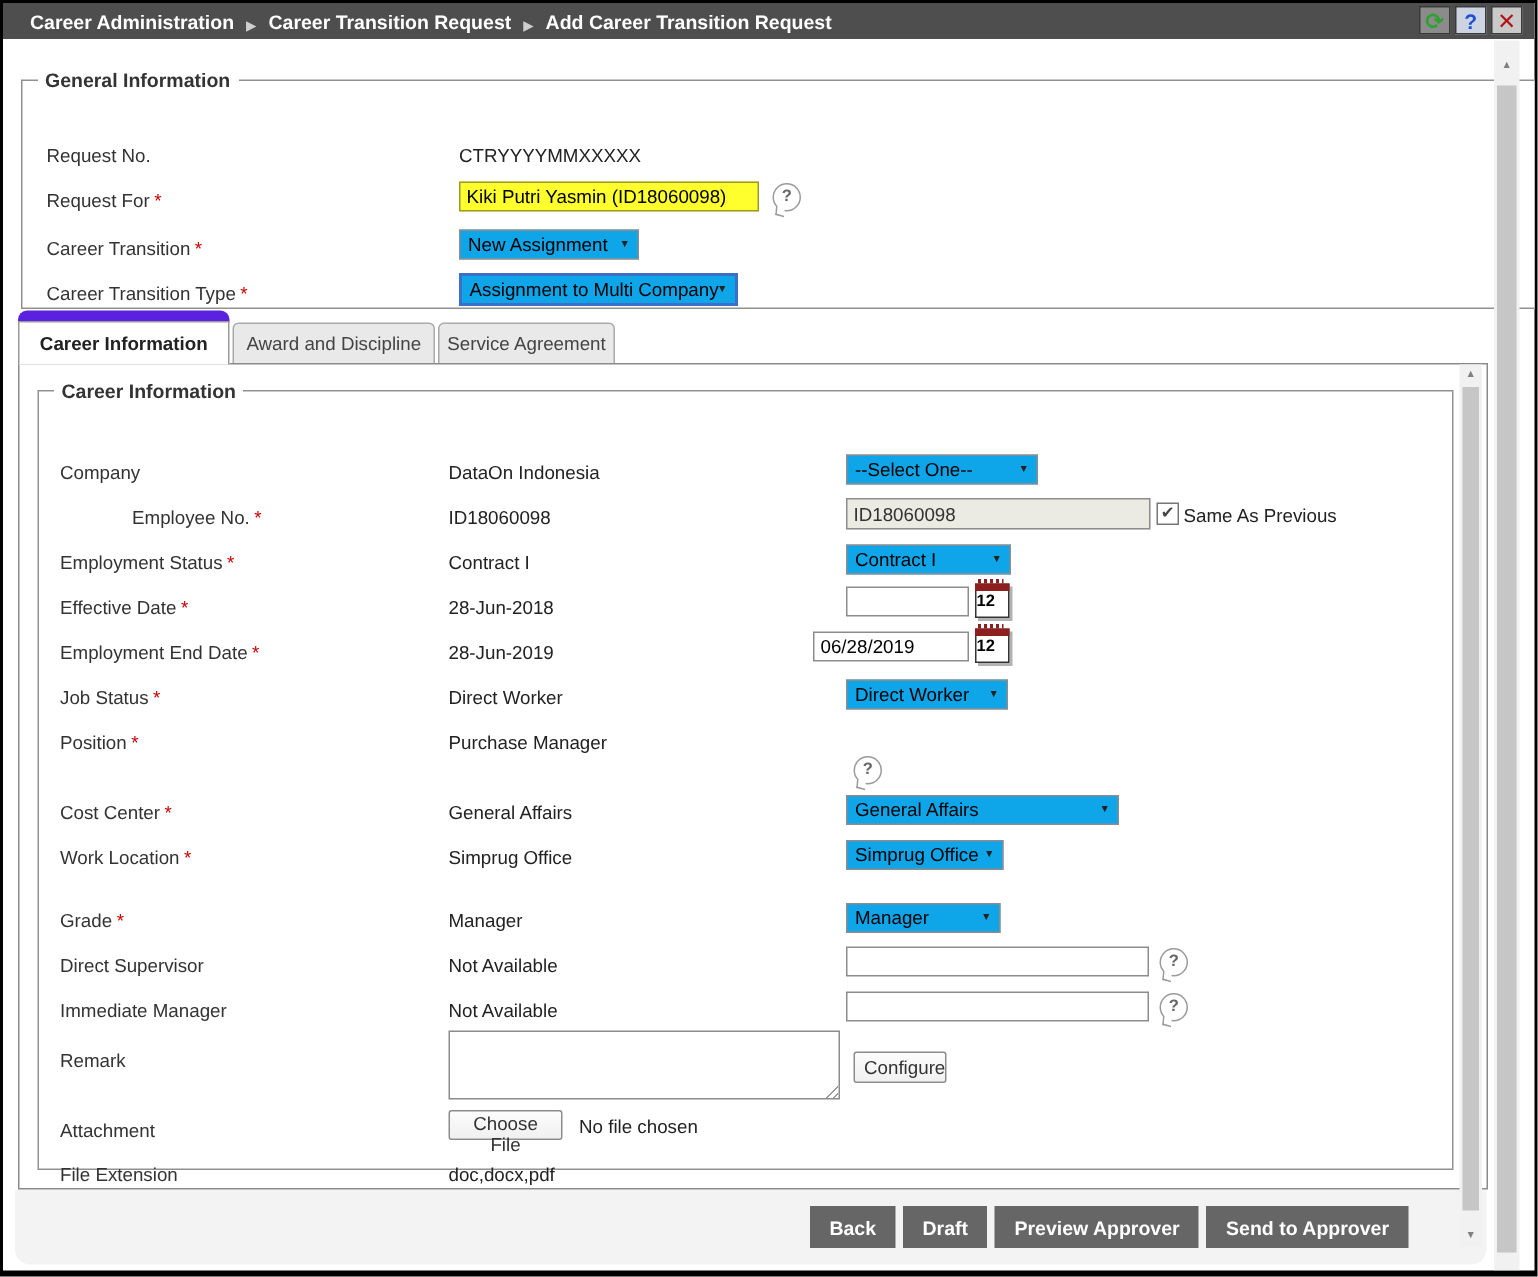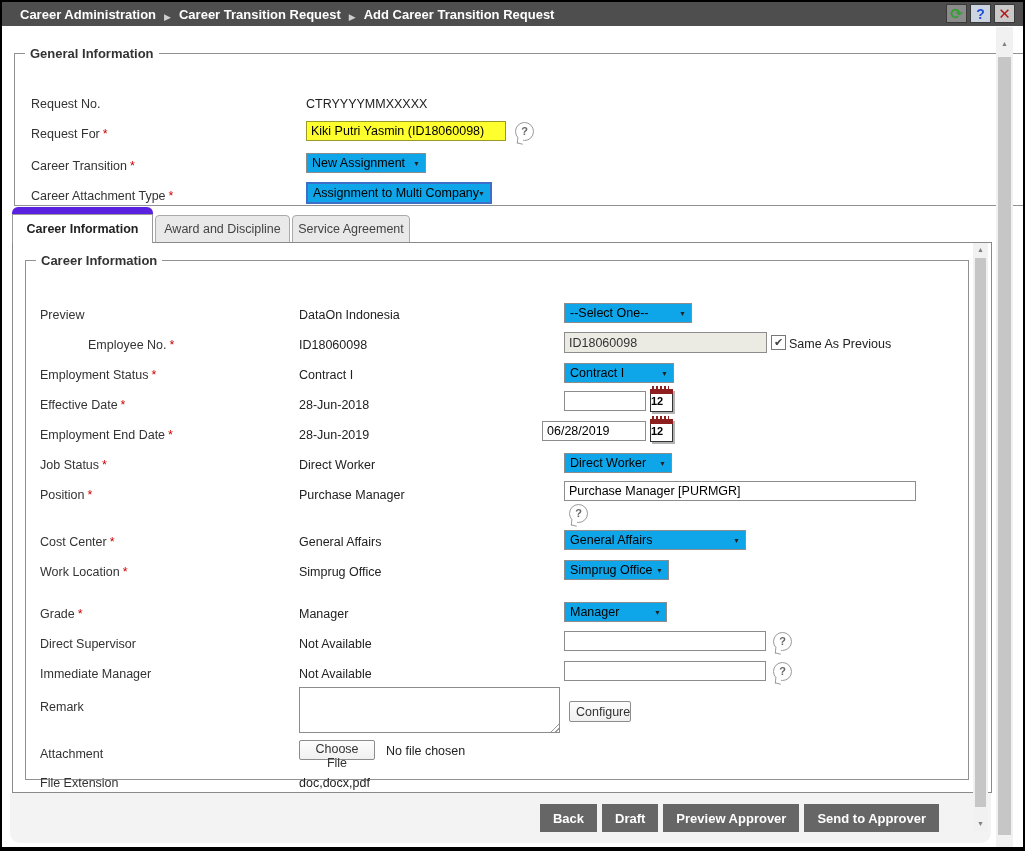--- a/index.html
+++ b/index.html
@@ -106,39 +106,39 @@
 
   <span class="lbl" style="left:16px;top:98px;">
     <span>Career Transition</span><span class="req">*</span>
   </span>
   <div class="sel" style="left:291px;top:92px;width:120px;">
     <span class="sel-text">New Assignment</span>
     <span class="sel-arrow">▼</span>
   </div>
 
   <span class="lbl" style="left:16px;top:128px;">
-    <span>Career Attachment Type</span><span class="req">*</span>
+    <span>Career Transition Type</span><span class="req">*</span>
   </span>
   <div class="sel sel-focus" style="left:291px;top:121px;width:186px;height:22px;">
     <span class="sel-text">Assignment to Multi Company</span>
     <span class="sel-arrow">▼</span>
   </div>
 </fieldset>
 
 <div class="tab-active-bar"></div>
 <div class="tab tab-active">Career Information</div>
 <div class="tab tab-idle" style="left:153px;width:135px;">Award and Discipline</div>
 <div class="tab tab-idle" style="left:290px;width:118px;">Service Agreement</div>
 
 <div class="panel">
 <fieldset style="left:12px;top:10px;width:944px;height:527px;">
   <legend>Career Information</legend>
 
   <span class="lbl" style="left:14px;top:40px;">
-    <span>Preview</span><span class="req"></span>
+    <span>Company</span><span class="req"></span>
   </span>
   <span class="val" style="left:273px;top:40px;">DataOn Indonesia</span>
   <div class="sel" style="left:538px;top:35px;width:128px;">
     <span class="sel-text">--Select One--</span>
     <span class="sel-arrow">▼</span>
   </div>
 
   <span class="lbl" style="left:14px;top:70px;margin-left:48px;">
     <span>Employee No.</span><span class="req">*</span>
   </span>
@@ -180,21 +180,20 @@
   <span class="val" style="left:273px;top:190px;">Direct Worker</span>
   <div class="sel" style="left:538px;top:185px;width:108px;">
     <span class="sel-text">Direct Worker</span>
     <span class="sel-arrow">▼</span>
   </div>
 
   <span class="lbl" style="left:14px;top:220px;">
     <span>Position</span><span class="req">*</span>
   </span>
   <span class="val" style="left:273px;top:220px;">Purchase Manager</span>
-  <input class="inp" style="left: 538px; top: 213px; width: 352px;" value="Purchase Manager [PURMGR]">
   <span class="help" style="left:543px;top:236px;">?</span>
 
   <span class="lbl" style="left:14px;top:267px;">
     <span>Cost Center</span><span class="req">*</span>
   </span>
   <span class="val" style="left:273px;top:267px;">General Affairs</span>
   <div class="sel" style="left:538px;top:262px;width:182px;">
     <span class="sel-text">General Affairs</span>
     <span class="sel-arrow">▼</span>
   </div>

